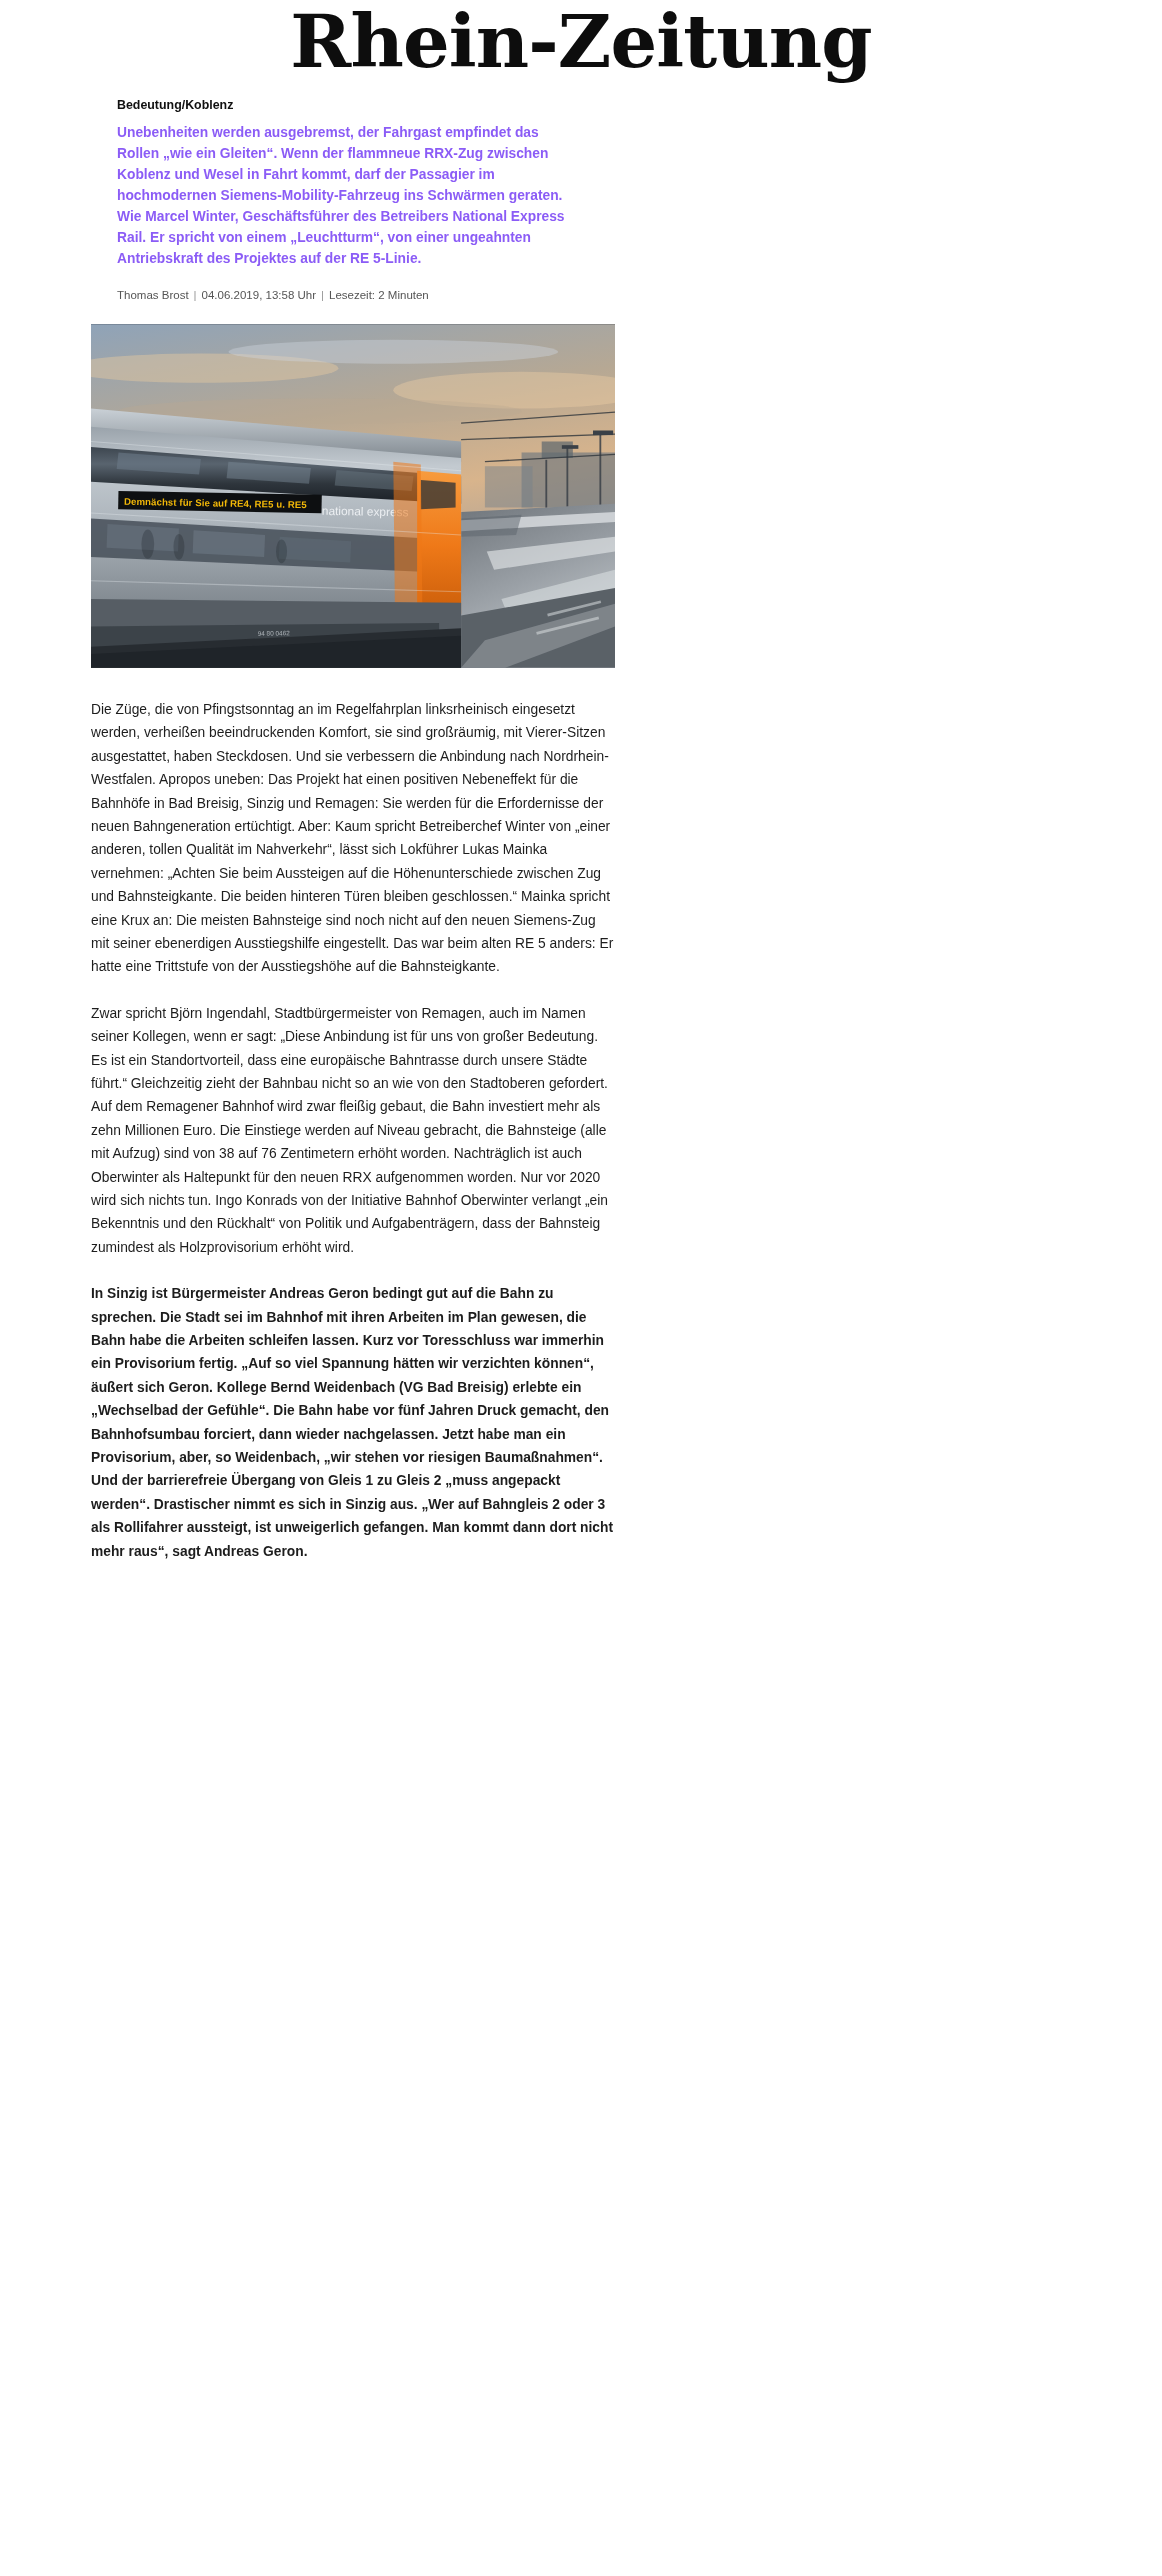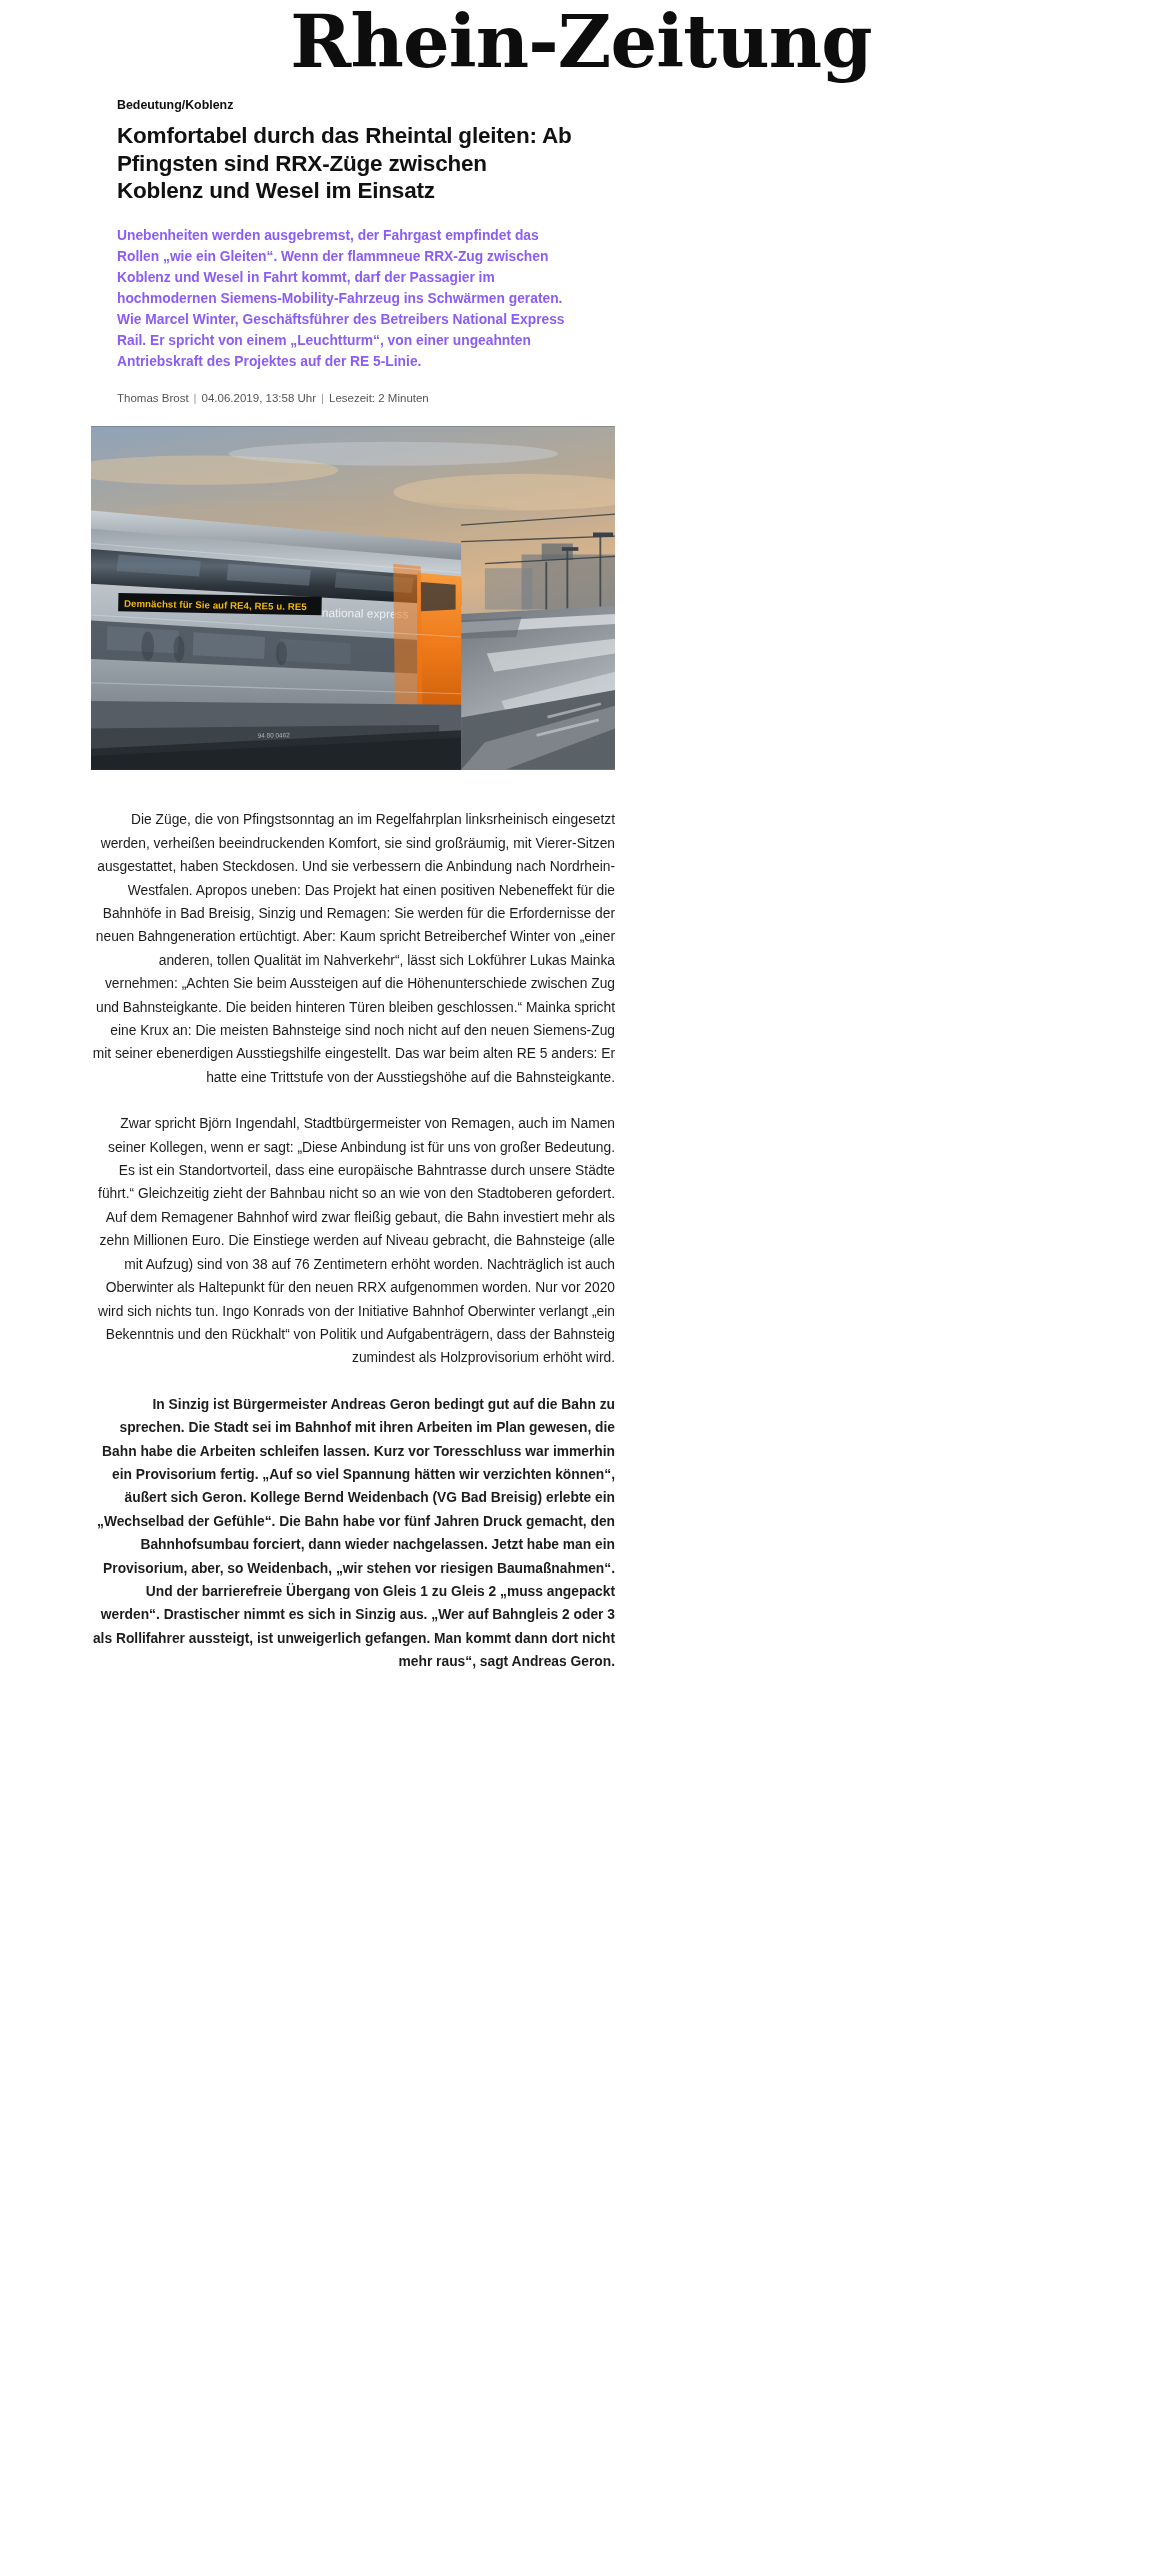--- a/index.html
+++ b/index.html
@@ -118,42 +118,40 @@
   
   .body {
     width: 524px;
     margin-left: -26px;
     padding-top: 26px;
   }
   .body p {
     font-size: 13.8px;
     line-height: 23.4px;
     color: #1d1d1d;
-    margin: 12px 0 23px 0;
+    margin: 4px 0 23px 0;
     font-weight: 400;
-    text-align: right;
   }
   .body p:last-child { margin-bottom: 0; font-weight: bold; }
 
   .tail-space { height: 55px; }
 </style>
 </head>
 <body>
 
 <div class="page">
 
   <header class="masthead">
     <div class="masthead-title">Rhein-Zeitung</div>
   </header>
 
   <article class="article">
 
     <div class="kicker">Bedeutung/Koblenz</div>
 
-    <h1 class="headline">Komfortabel durch das Rheintal gleiten: Ab Pfingsten sind RRX-Züge zwischen Koblenz und Wesel im Einsatz</h1>
 
     <p class="lead">Unebenheiten werden ausgebremst, der Fahrgast empfindet das Rollen „wie ein Gleiten“. Wenn der flammneue RRX-Zug zwischen Koblenz und Wesel in Fahrt kommt, darf der Passagier im hochmodernen Siemens-Mobility-Fahrzeug ins Schwärmen geraten. Wie Marcel Winter, Geschäftsführer des Betreibers National Express Rail. Er spricht von einem „Leuchtturm“, von einer ungeahnten Antriebskraft des Projektes auf der RE 5-Linie.</p>
 
     <div class="byline">
       <span>Thomas Brost</span>
       <span class="sep">|</span>
       <span>04.06.2019, 13:58 Uhr</span>
       <span class="sep">|</span>
       <span>Lesezeit: 2 Minuten</span>
     </div>

